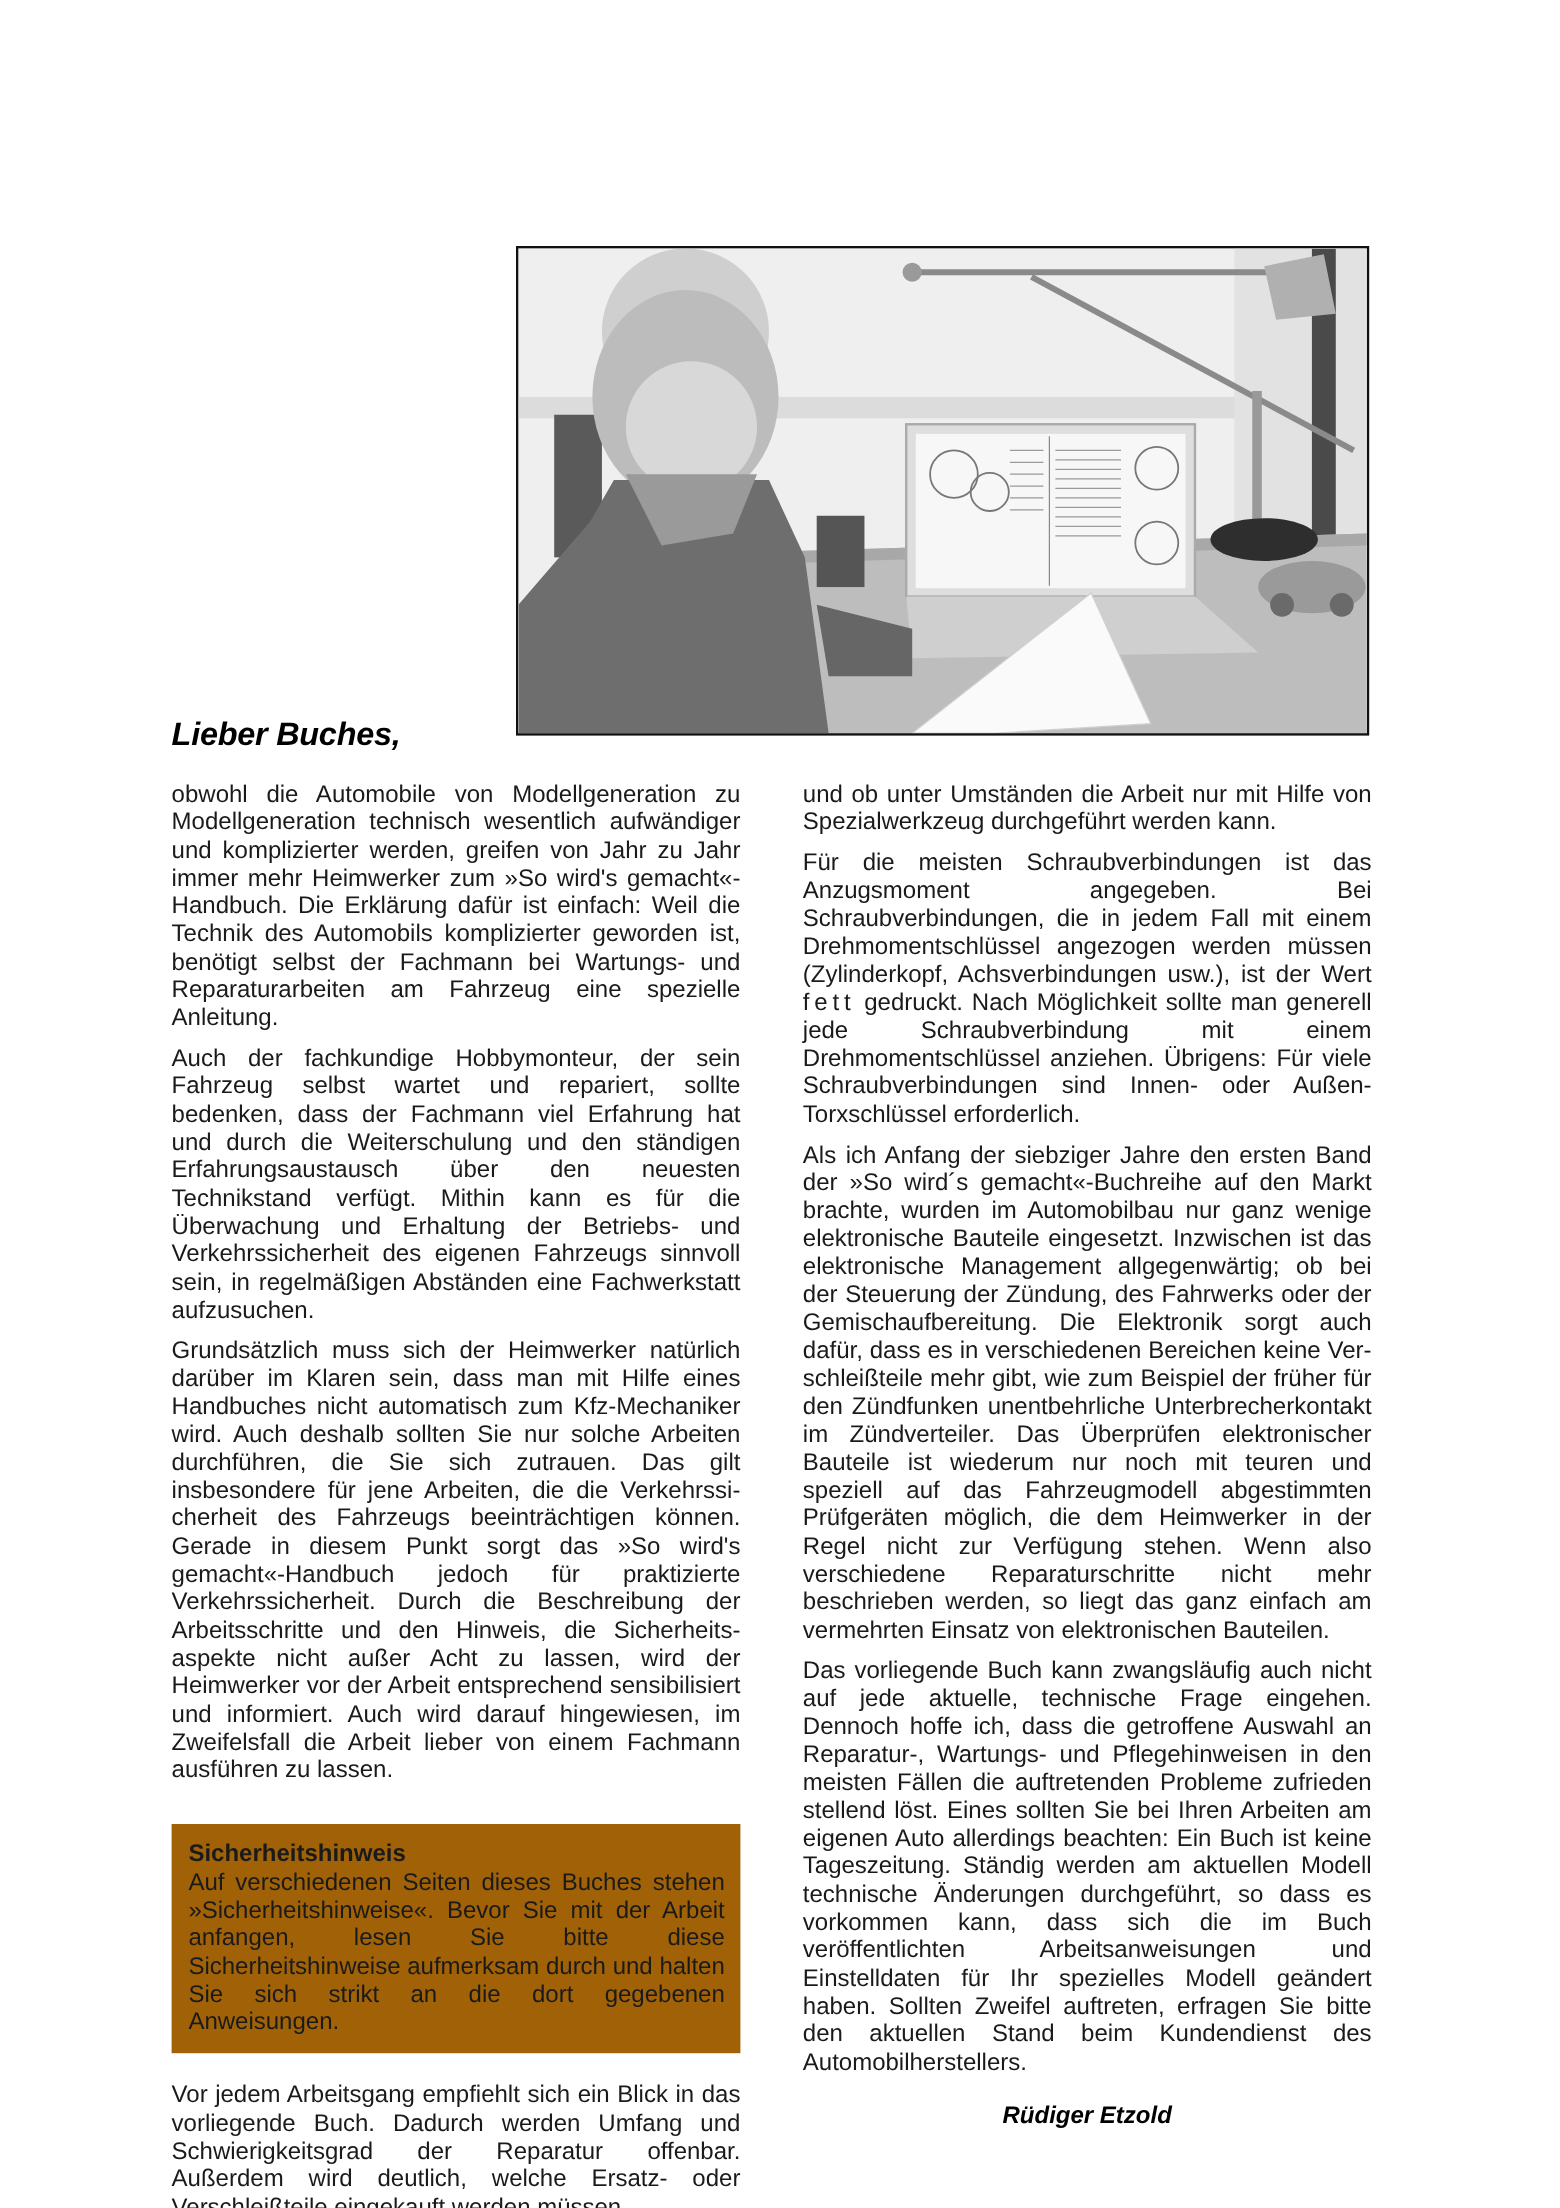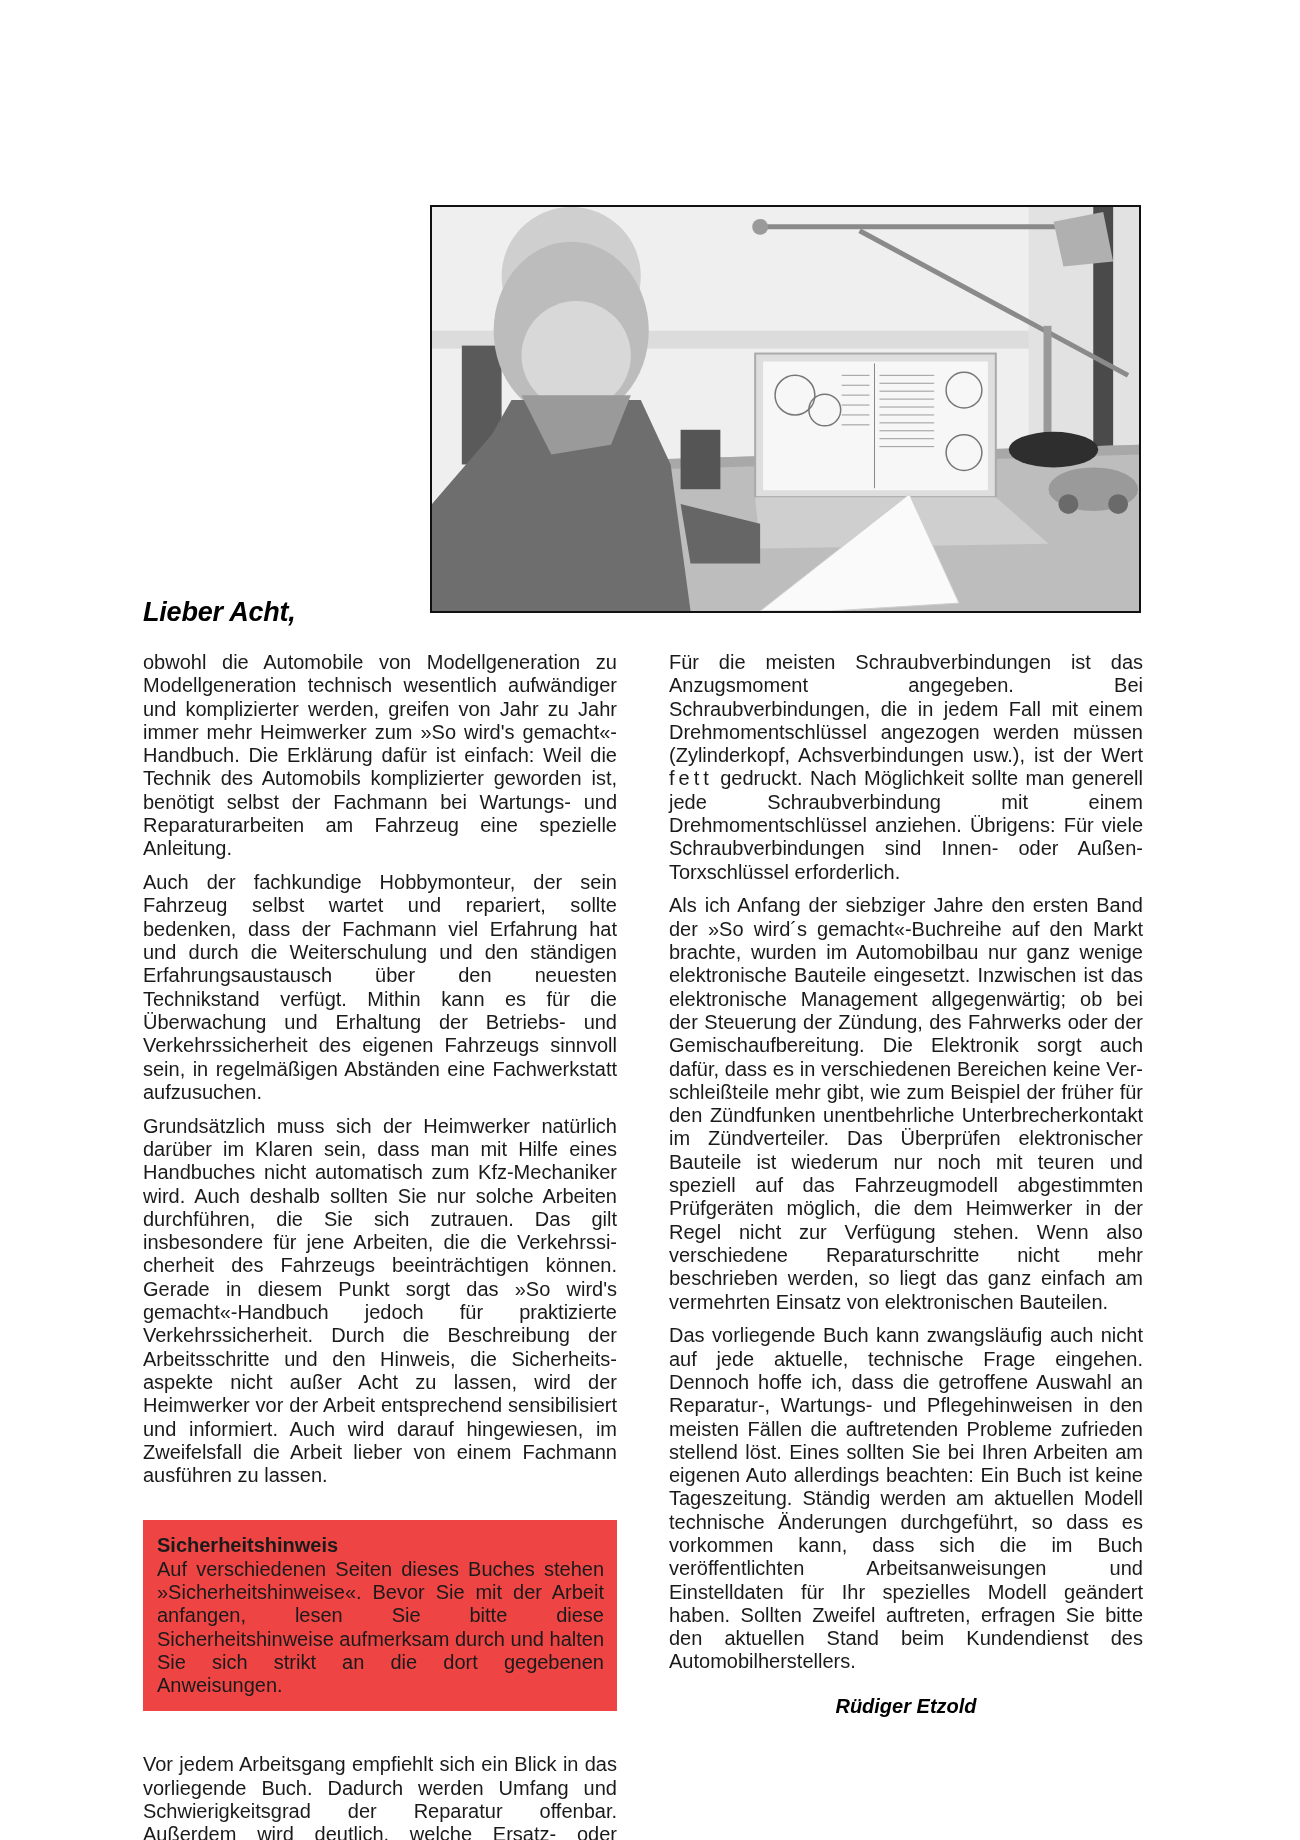--- a/index.html
+++ b/index.html
@@ -13,21 +13,21 @@
 
   .heading { position: absolute; left: 143px; top: 597px; margin: 0;
              font-size: 27px; font-weight: bold; font-style: italic; letter-spacing: -0.2px; color: #000; }
 
   .col { position: absolute; top: 651px; width: 474px; font-size: 20px; line-height: 23.3px;
          text-align: justify; hyphens: manual; }
   .col p { margin: 0 0 10.5px 0; }
   .col-left { left: 143px; }
   .col-right { left: 669px; }
 
-  .note { background: #ef4444; margin: 33px 0 42px 0; padding: 14px 13px 14px 14px; }
+  .note { background: #a16207; margin: 33px 0 24px 0; padding: 14px 13px 14px 14px; }
   .note .note-title { font-weight: bold; display: block; }
   .note .note-body { display: block; }
 
   .spaced-bold { font-weight: normal; letter-spacing: 4px; }
 
   .signature { text-align: center; font-weight: bold; font-style: italic; margin-top: 21px !important; color: #000; }
 </style>
 </head>
 <body>
 
@@ -88,33 +88,34 @@
     <ellipse cx="140" cy="125" rx="78" ry="90" fill="#bcbcbc"></ellipse>
     <ellipse cx="145" cy="150" rx="55" ry="55" fill="#d8d8d8"></ellipse>
     <polygon points="80,195 210,195 240,260 260,408 0,408 0,300 60,230" fill="#6e6e6e"></polygon>
     <polygon points="90,190 200,190 180,240 120,250" fill="#9a9a9a"></polygon>
     <polygon points="250,300 330,320 330,360 260,360" fill="#666"></polygon>
 
     <polygon points="330,408 480,290 530,400 400,408" fill="#fafafa" stroke="#cfcfcf" stroke-width="1"></polygon>
   </svg>
 </div>
 
-<h1 class="heading">Lieber Acht,</h1>
+<h1 class="heading">Lieber Buches,</h1>
 
 <div class="col col-left">
   <p>obwohl die Automobile von Modellgeneration zu Modellgene­ration technisch wesentlich aufwändiger und komplizierter werden, greifen von Jahr zu Jahr immer mehr Heimwerker zum »So wird's gemacht«-Handbuch. Die Erklärung dafür ist einfach: Weil die Technik des Automobils komplizierter ge­worden ist, benötigt selbst der Fachmann bei Wartungs- und Reparaturarbeiten am Fahrzeug eine spezielle Anleitung.</p>
   <p>Auch der fachkundige Hobbymonteur, der sein Fahrzeug selbst wartet und repariert, sollte bedenken, dass der Fach­mann viel Erfahrung hat und durch die Weiterschulung und den ständigen Erfahrungsaustausch über den neuesten Technikstand verfügt. Mithin kann es für die Überwachung und Erhaltung der Betriebs- und Verkehrssicherheit des ei­genen Fahrzeugs sinnvoll sein, in regelmäßigen Abständen eine Fachwerkstatt aufzusuchen.</p>
   <p>Grundsätzlich muss sich der Heimwerker natürlich darüber im Klaren sein, dass man mit Hilfe eines Handbuches nicht automatisch zum Kfz-Mechaniker wird. Auch deshalb sollten Sie nur solche Arbeiten durchführen, die Sie sich zutrauen. Das gilt insbesondere für jene Arbeiten, die die Verkehrssi­cherheit des Fahrzeugs beeinträchtigen können. Gerade in diesem Punkt sorgt das »So wird's gemacht«-Handbuch je­doch für praktizierte Verkehrssicherheit. Durch die Beschrei­bung der Arbeitsschritte und den Hinweis, die Sicherheits­aspekte nicht außer Acht zu lassen, wird der Heimwerker vor der Arbeit entsprechend sensibilisiert und informiert. Auch wird darauf hingewiesen, im Zweifelsfall die Arbeit lieber von einem Fachmann ausführen zu lassen.</p>
 
   <div class="note">
     <span class="note-title">Sicherheitshinweis</span>
     <span class="note-body">Auf verschiedenen Seiten dieses Buches stehen »Si­cherheitshinweise«. Bevor Sie mit der Arbeit anfangen, lesen Sie bitte diese Sicherheitshinweise aufmerksam durch und halten Sie sich strikt an die dort gegebenen Anweisungen.</span>
   </div>
 
   <p>Vor jedem Arbeitsgang empfiehlt sich ein Blick in das vorlie­gende Buch. Dadurch werden Umfang und Schwierigkeits­grad der Reparatur offenbar. Außerdem wird deutlich, wel­che Ersatz- oder Verschleißteile eingekauft werden müssen</p>
 </div>
 
 <div class="col col-right">
+  <p>und ob unter Umständen die Arbeit nur mit Hilfe von Spezial­werkzeug durchgeführt werden kann.</p>
   <p><span>Für die meisten Schraubverbindungen ist das Anzugsmo­ment angegeben. Bei Schraubverbindungen, die in jedem Fall mit einem Drehmomentschlüssel angezogen werden müssen (Zylinderkopf, Achsverbindungen usw.), ist der Wert </span><span class="spaced-bold">fett</span><span> gedruckt. Nach Möglichkeit sollte man generell jede Schraubverbindung mit einem Drehmomentschlüssel anzie­hen. Übrigens: Für viele Schraubverbindungen sind Innen- oder Außen-Torxschlüssel erforderlich.</span></p>
   <p>Als ich Anfang der siebziger Jahre den ersten Band der »So wird´s gemacht«-Buchreihe auf den Markt brachte, wurden im Automobilbau nur ganz wenige elektronische Bauteile ein­gesetzt. Inzwischen ist das elektronische Management allge­genwärtig; ob bei der Steuerung der Zündung, des Fahr­werks oder der Gemischaufbereitung. Die Elektronik sorgt auch dafür, dass es in verschiedenen Bereichen keine Ver­schleißteile mehr gibt, wie zum Beispiel der früher für den Zündfunken unentbehrliche Unterbrecherkontakt im Zündver­teiler. Das Überprüfen elektronischer Bauteile ist wiederum nur noch mit teuren und speziell auf das Fahrzeugmodell ab­gestimmten Prüfgeräten möglich, die dem Heimwerker in der Regel nicht zur Verfügung stehen. Wenn also verschiedene Reparaturschritte nicht mehr beschrieben werden, so liegt das ganz einfach am vermehrten Einsatz von elektronischen Bauteilen.</p>
   <p>Das vorliegende Buch kann zwangsläufig auch nicht auf jede aktuelle, technische Frage eingehen. Dennoch hoffe ich, dass die getroffene Auswahl an Reparatur-, Wartungs- und Pflegehinweisen in den meisten Fällen die auftretenden Pro­bleme zufrieden stellend löst. Eines sollten Sie bei Ihren Ar­beiten am eigenen Auto allerdings beachten: Ein Buch ist keine Tageszeitung. Ständig werden am aktuellen Modell technische Änderungen durchgeführt, so dass es vorkom­men kann, dass sich die im Buch veröffentlichten Arbeitsan­weisungen und Einstelldaten für Ihr spezielles Modell geän­dert haben. Sollten Zweifel auftreten, erfragen Sie bitte den aktuellen Stand beim Kundendienst des Automobilherstel­lers.</p>
   <p class="signature">Rüdiger Etzold</p>
 </div>
 
 </body></html>

